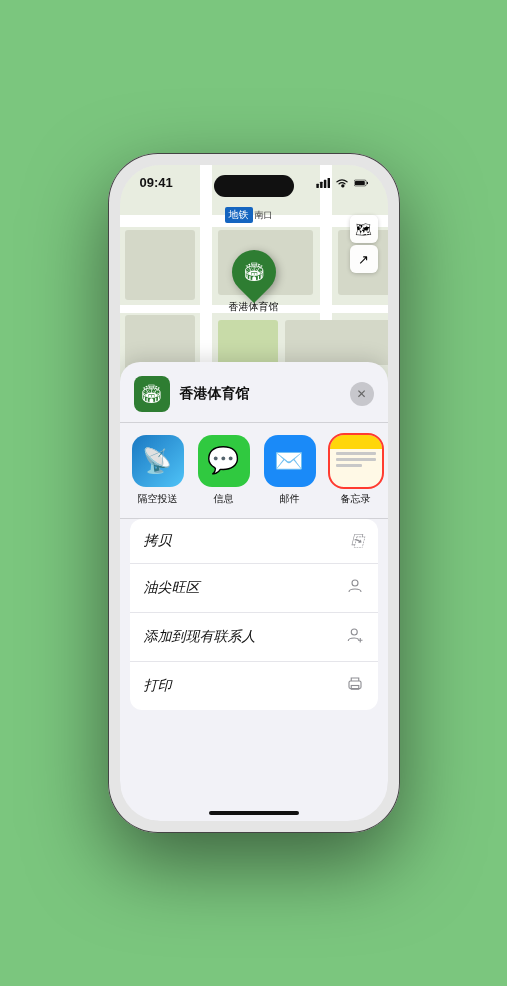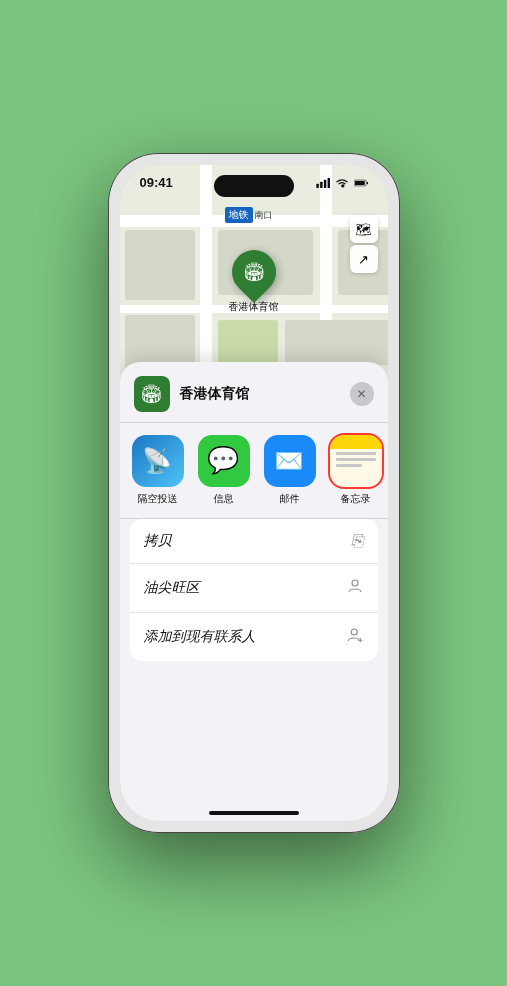--- a/index.html
+++ b/index.html
@@ -516,20 +516,30 @@
             <svg width="18" height="18" viewBox="0 0 24 24" fill="none" stroke="#8e8e93" stroke-width="1.5">
               <circle cx="11" cy="8" r="4"></circle>
               <path d="M3 20 Q3 16 11 16 Q15 16 17 18"></path>
               <line x1="19" y1="16" x2="19" y2="22"></line>
               <line x1="16" y1="19" x2="22" y2="19"></line>
             </svg>
           </span>
         </div>
 
 
+        <div class="action-item">
+          <span class="action-label">打印</span>
+          <span class="action-icon">
+            <svg width="18" height="18" viewBox="0 0 24 24" fill="none" stroke="#8e8e93" stroke-width="1.5">
+              <rect x="4" y="8" width="16" height="10" rx="2"></rect>
+              <path d="M7 8V4 h10 v4"></path>
+              <rect x="7" y="14" width="10" height="5" fill="none"></rect>
+            </svg>
+          </span>
+        </div>
 
       </div>
 
       <div class="home-indicator"></div>
     </div>
 
   </div>
 </div>
 
 </body></html>

